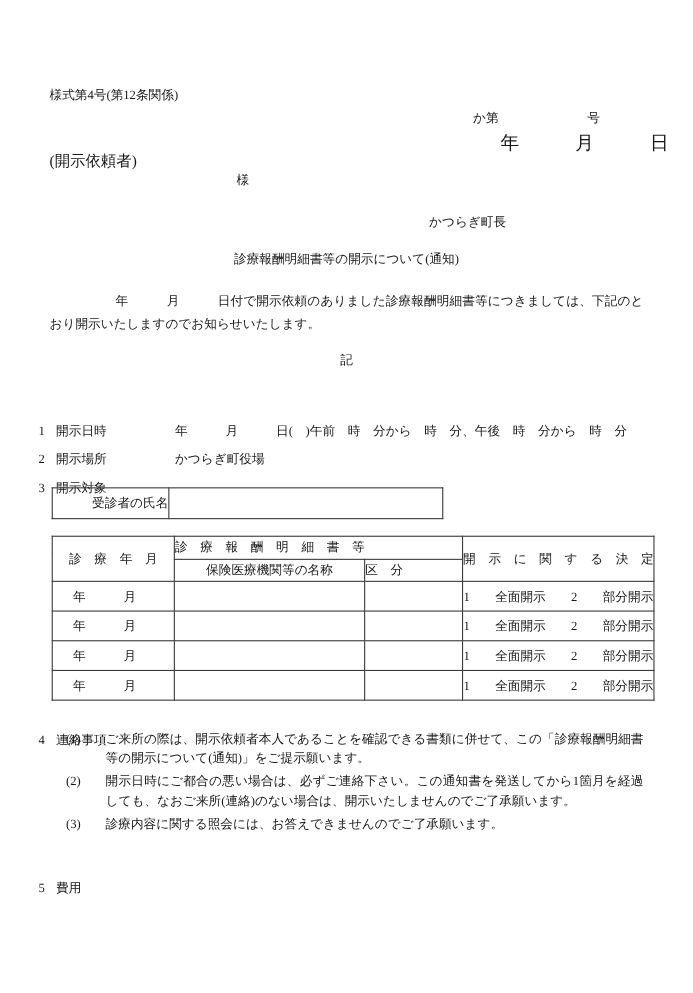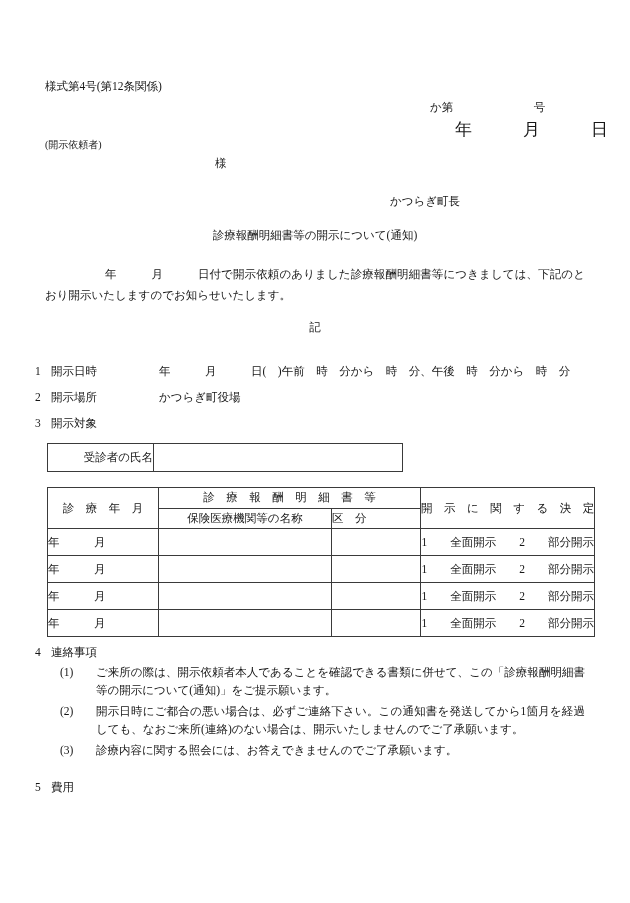--- a/index.html
+++ b/index.html
@@ -42,21 +42,21 @@
     position: absolute;
     left: 455px;
     top: 118px;
     white-space: pre;
     font-size: 17px;
   }
   #recipient-label {
     position: absolute;
     left: 45px;
     top: 138px;
-    font-size: 10px;
+    font-size: 14px;
     white-space: pre;
   }
   #recipient-honorific {
     position: absolute;
     left: 215px;
     top: 156px;
     font-size: 11.5px;
     white-space: pre;
   }
   #issuer {
@@ -102,21 +102,21 @@
   }
 
   
   .num-item {
     position: absolute;
     left: 35px;
     font-size: 11.5px;
     white-space: pre;
   }
   .num-item .idx   { display: inline-block; width: 16px; }
-  .num-item .lbl   { display: inline-block; }
+  .num-item .lbl   { display: inline-block; margin-top: 20px; }
   #item-1 { top: 364px; }
   #item-2 { top: 390px; }
   #item-3 { top: 416px; }
   #item-4 { top: 645px; }
   #item-5 { top: 780px; }
 
   #item-1 .lbl   { width: 108px; }
   #item-2 .lbl   { width: 108px; }
 
   
@@ -189,40 +189,40 @@
     left: 47px;
     top: 487px;
   }
   #disclosure-table th.c-period {
     width: 110px;
     height: 40px;
     text-align: center;
   }
   #disclosure-table th.c-group {
     height: 19px;
-    text-align: center;
+    text-align: left;
   }
   #disclosure-table th.c-inst {
     width: 172px;
     height: 19px;
     text-align: center;
   }
   #disclosure-table th.c-kbn {
     width: 88px;
     height: 19px;
     text-align: left;
   }
   #disclosure-table th.c-decision {
     width: 160px;
     height: 40px;
     text-align: center;
   }
   #disclosure-table td.d-period {
     height: 26px;
-    text-align: left;
+    text-align: center;
     padding-right: 16px;
   }
   #disclosure-table td.d-inst,
   #disclosure-table td.d-kbn {
     height: 26px;
   }
   #disclosure-table td.d-decision {
     height: 26px;
     text-align: center;
   }

